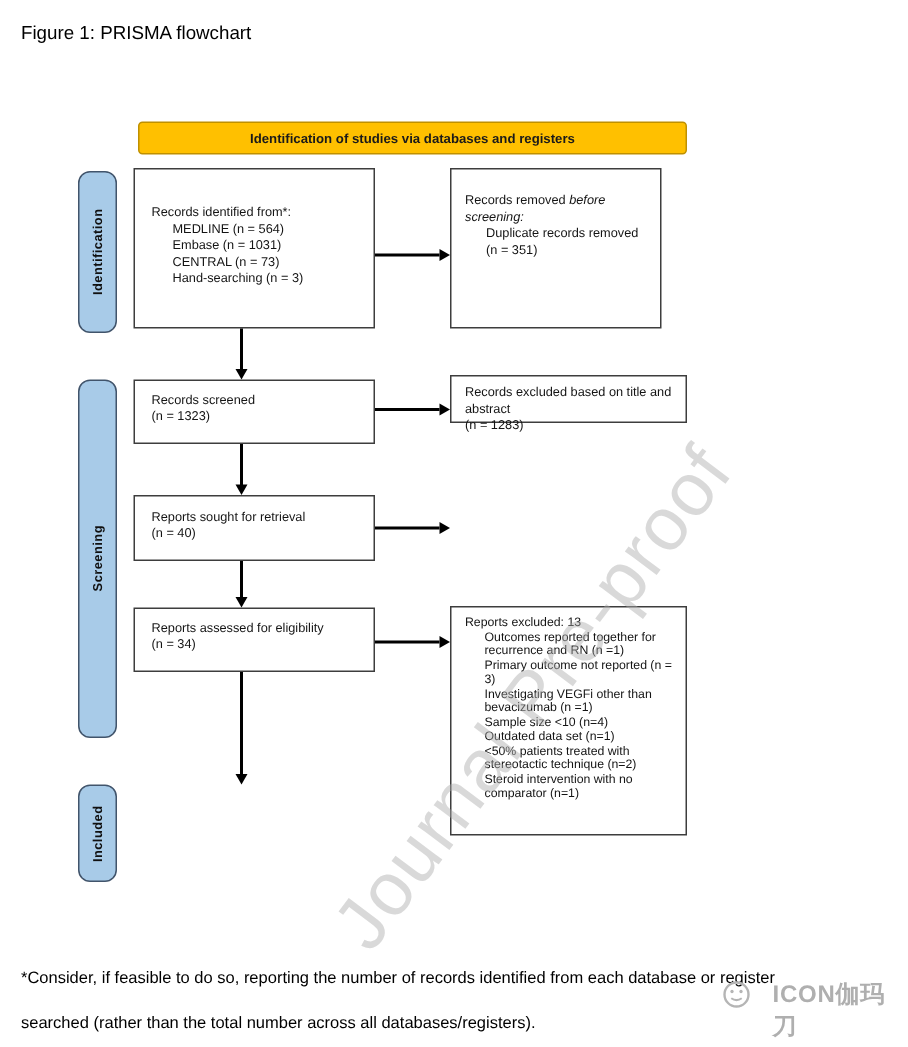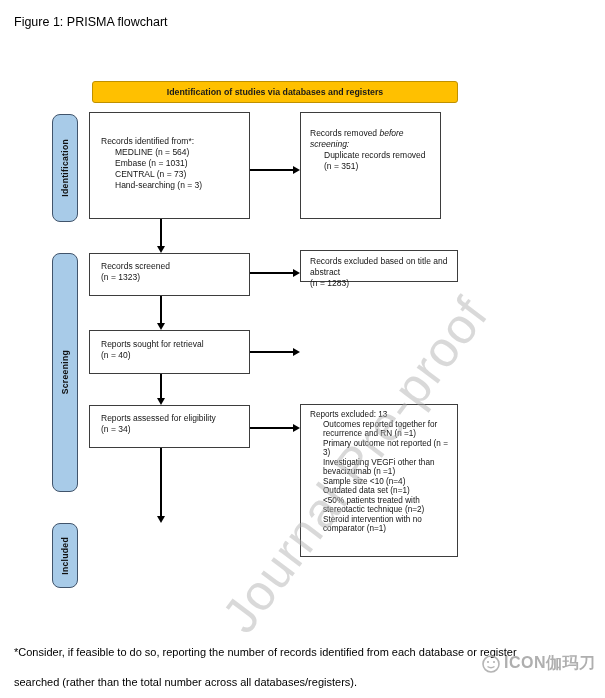--- a/index.html
+++ b/index.html
@@ -64,21 +64,21 @@
     position:absolute; left:105px; top:435px; width:500px; height:60px;
     display:flex; align-items:center; justify-content:center;
     transform:rotate(-53deg); transform-origin:center;
     font-size:50px; color:var(--wm); opacity:.45; white-space:nowrap;
     pointer-events:none; z-index:6; letter-spacing:1px;
   }
   .footnote{position:absolute; left:14px; font-size:11px; color:#000; width:560px;}
   .footnote-1{top:646px;}
   .footnote-2{top:676px;}
   .brand{
-    position:absolute; left:481px; top:653px; display:flex; align-items:flex-end; gap:3px;
+    position:absolute; left:481px; top:653px; display:flex; align-items:flex-start; gap:14px;
     color:var(--brand); font-size:16px; font-weight:bold; z-index:7; letter-spacing:.5px;
   }
   .brand svg{display:block;}
 </style>
 </head>
 <body>
 
 <div class="page">
 
   <div class="fig-title">Figure 1: PRISMA flowchart</div>

